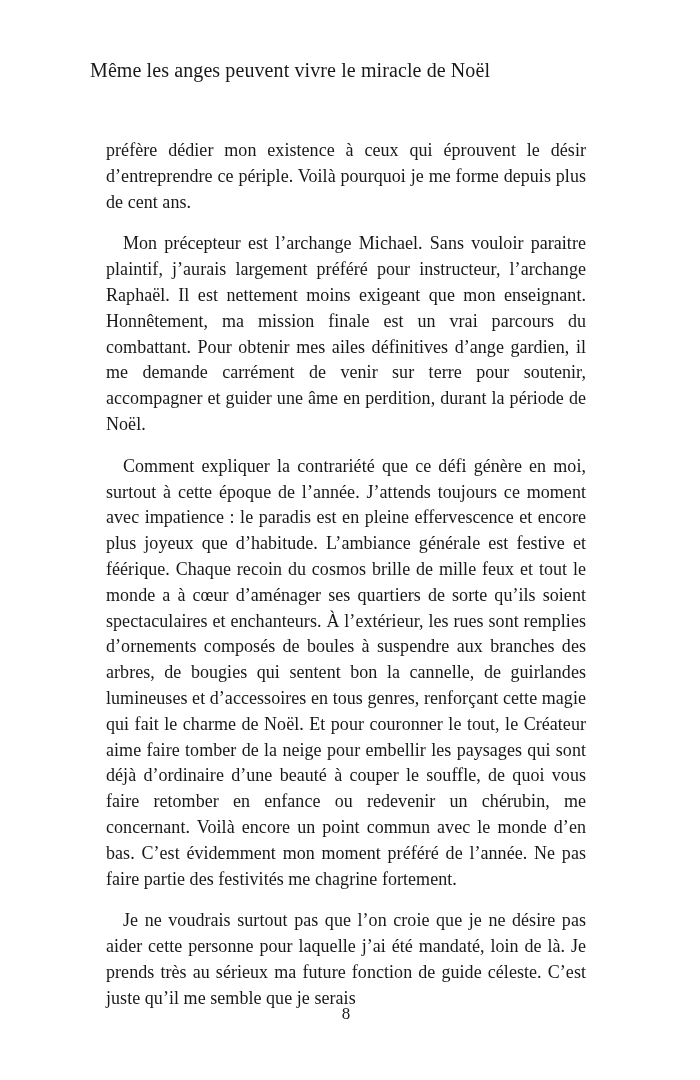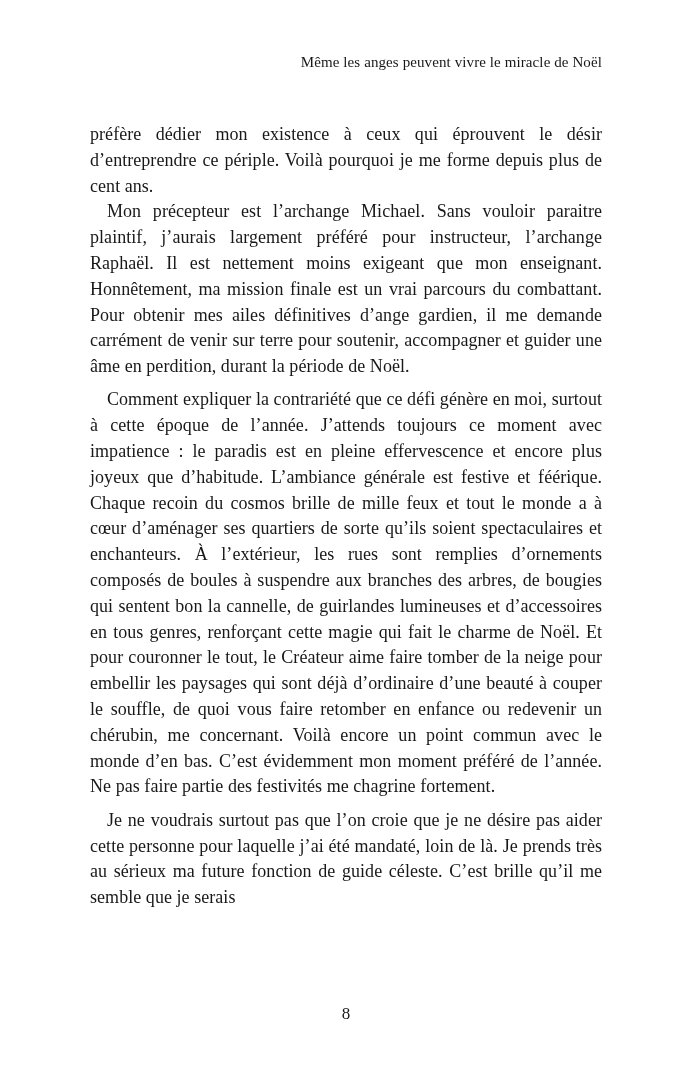--- a/index.html
+++ b/index.html
@@ -10,43 +10,43 @@
   .page {
     position: relative;
     width: 700px;
     height: 1080px;
     background: #ffffff;
     font-family: "Liberation Serif", "DejaVu Serif", serif;
     overflow: hidden;
   }
   .running-header {
     position: absolute;
-    top: 52px;
+    top: 60px;
     left: 90px;
     width: 512px;
-    text-align: right;
-    font-size: 15px;
+    text-align: left;
+    font-size: 20px;
     line-height: 20px;
     letter-spacing: 0.1px;
     white-space: nowrap;
   }
   .body-text {
     position: absolute;
     top: 122px;
     left: 90px;
     width: 512px;
     font-size: 18px;
     line-height: 25.8px;
     text-align: justify;
     text-justify: inter-word;
     letter-spacing: 0.05px;
     hyphens: none;
   }
   .body-text p {
-    margin: 0;
+    margin: 16px;
     padding: 0;
   }
   .body-text p.indent {
     text-indent: 17px;
   }
   .body-text p.spaced {
     margin-top: 7.5px;
     font-family: Liberation Serif, serif;
   }
   .folio {
@@ -62,17 +62,17 @@
 </head>
 <body>
 
 <div class="page" style="background: rgb(255, 255, 255); color: rgb(24, 24, 24);">
   <div class="running-header">Même les anges peuvent vivre le miracle de Noël</div>
 
   <div class="body-text" id="body-text">
       <p>préfère dédier mon existence à ceux qui éprouvent le désir d’entreprendre ce périple. Voilà pourquoi je me forme depuis plus de cent ans.</p>
       <p class="indent">Mon précepteur est l’archange Michael. Sans vouloir paraitre plaintif, j’aurais largement préféré pour instructeur, l’archange Raphaël. Il est nettement moins exigeant que mon enseignant. Honnêtement, ma mission finale est un vrai parcours du combattant. Pour obtenir mes ailes définitives d’ange gardien, il me demande carrément de venir sur terre pour soutenir, accompagner et guider une âme en perdition, durant la période de Noël.</p>
       <p class="indent spaced">Comment expliquer la contrariété que ce défi génère en moi, surtout à cette époque de l’année. J’attends toujours ce moment avec impatience : le paradis est en pleine effervescence et encore plus joyeux que d’habitude. L’ambiance générale est festive et féérique. Chaque recoin du cosmos brille de mille feux et tout le monde a à cœur d’aménager ses quartiers de sorte qu’ils soient spectaculaires et enchanteurs. À l’extérieur, les rues sont remplies d’ornements composés de boules à suspendre aux branches des arbres, de bougies qui sentent bon la cannelle, de guirlandes lumineuses et d’accessoires en tous genres, renforçant cette magie qui fait le charme de Noël. Et pour couronner le tout, le Créateur aime faire tomber de la neige pour embellir les paysages qui sont déjà d’ordinaire d’une beauté à couper le souffle, de quoi vous faire retomber en enfance ou redevenir un chérubin, me concernant. Voilà encore un point commun avec le monde d’en bas. C’est évidemment mon moment préféré de l’année. Ne pas faire partie des festivités me chagrine fortement.</p>
-      <p class="indent spaced">Je ne voudrais surtout pas que l’on croie que je ne désire pas aider cette personne pour laquelle j’ai été mandaté, loin de là. Je prends très au sérieux ma future fonction de guide céleste. C’est brille qu’il me semble que je serais</p>
+      <p class="indent spaced">Je ne voudrais surtout pas que l’on croie que je ne désire pas aider cette personne pour laquelle j’ai été mandaté, loin de là. Je prends très au sérieux ma future fonction de guide céleste. C’est juste qu’il me semble que je serais</p>
     </div>
 
   <div class="folio">8</div>
 </div>
 
 </body></html>

